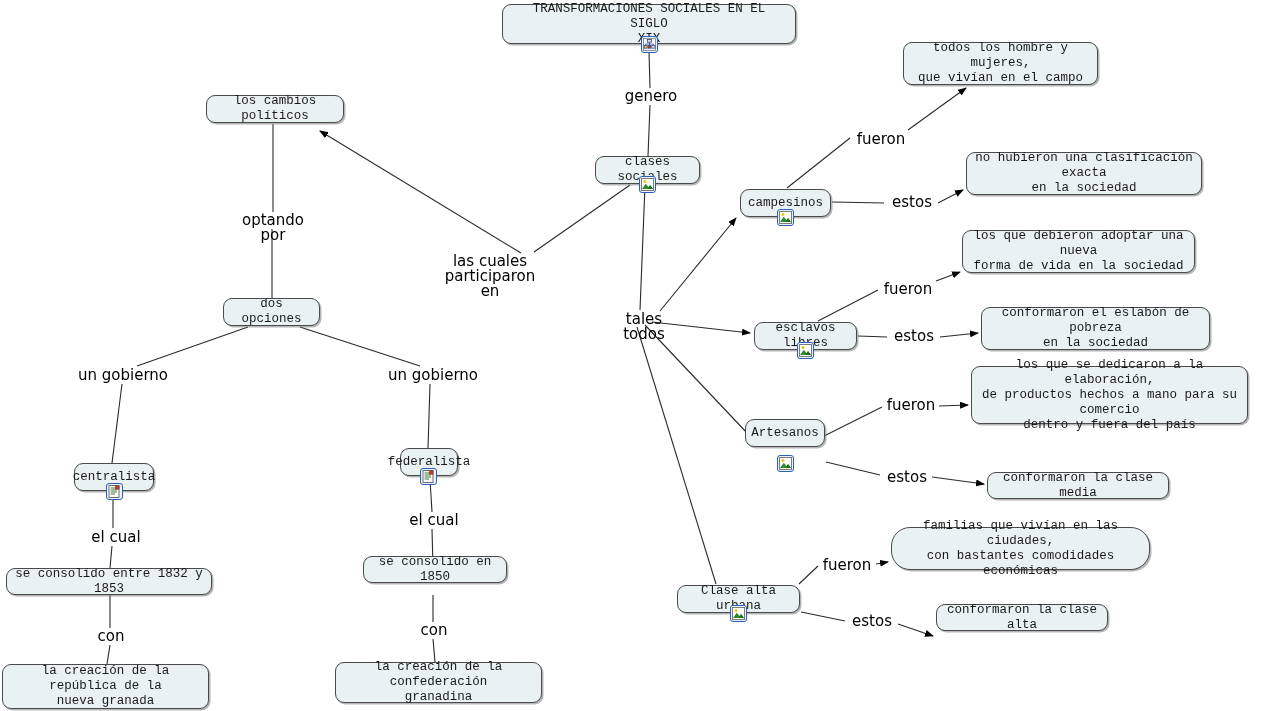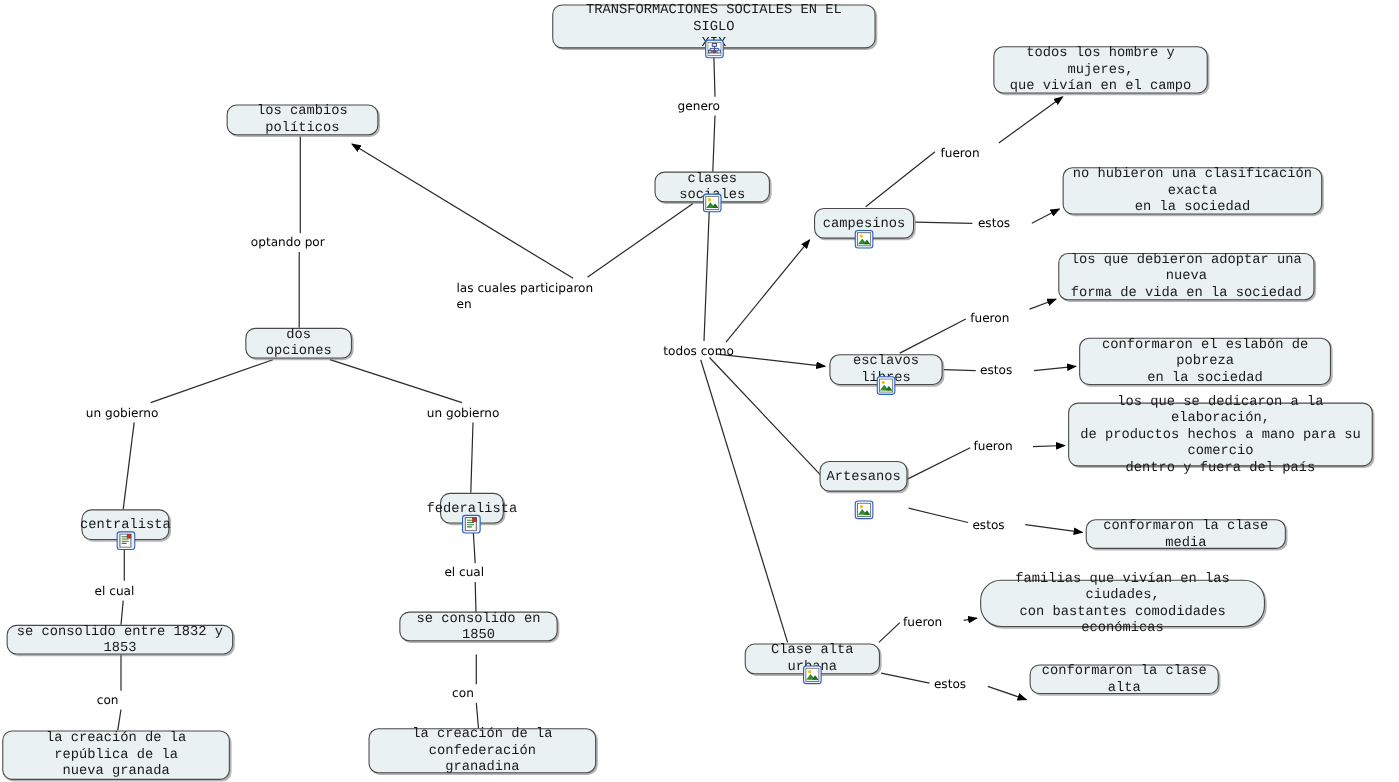--- a/index.html
+++ b/index.html
@@ -27,23 +27,24 @@
     display:flex;
     align-items:center;
     justify-content:center;
     padding:3px 8px;
     box-shadow:1.5px 1.5px 0 rgba(120,120,120,0.55);
     white-space:pre-line;
     font-family:Liberation Mono, monospace;
   }
   .link-label{
     position:absolute;
-    font-size:11px;
+    font-size:15px;
     line-height:15px;
     color:#000;
+    text-align:center;
     white-space:pre-line;
     background:transparent;
   }
   .nicon{
     position:absolute;
     width:17px;height:17px;
     border:1.5px solid #2b5fbe;
     border-radius:3px;
     background:#eef3fb;
     box-sizing:border-box;
@@ -217,21 +218,21 @@
       <div class="link-label" style="left: 616px; top: 89px; width: 70px;">genero</div>
       <div class="link-label" style="left: 228px; top: 213px; width: 90px;">optando por</div>
       <div class="link-label" style="left: 415px; top: 254px; width: 150px;">las cuales participaron
 en</div>
       <div class="link-label" style="left: 78px; top: 368px; width: 90px;">un gobierno</div>
       <div class="link-label" style="left: 388px; top: 368px; width: 90px;">un gobierno</div>
       <div class="link-label" style="left: 86px; top: 530px; width: 60px;">el cual</div>
       <div class="link-label" style="left: 404px; top: 513px; width: 60px;">el cual</div>
       <div class="link-label" style="left: 88px; top: 629px; width: 46px;">con</div>
       <div class="link-label" style="left: 411px; top: 623px; width: 46px;">con</div>
-      <div class="link-label" style="left: 603px; top: 312px; width: 82px;">todos como</div>
+      <div class="link-label" style="left: 603px; top: 312px; width: 82px;">tales todos</div>
       <div class="link-label" style="left: 855px; top: 132px; width: 52px;">fueron</div>
       <div class="link-label" style="left: 889px; top: 195px; width: 46px;">estos</div>
       <div class="link-label" style="left: 882px; top: 282px; width: 52px;">fueron</div>
       <div class="link-label" style="left: 891px; top: 329px; width: 46px;">estos</div>
       <div class="link-label" style="left: 885px; top: 398px; width: 52px;">fueron</div>
       <div class="link-label" style="left: 884px; top: 470px; width: 46px;">estos</div>
       <div class="link-label" style="left: 821px; top: 558px; width: 52px;">fueron</div>
       <div class="link-label" style="left: 849px; top: 614px; width: 46px;">estos</div>
     </div>
 </div>

